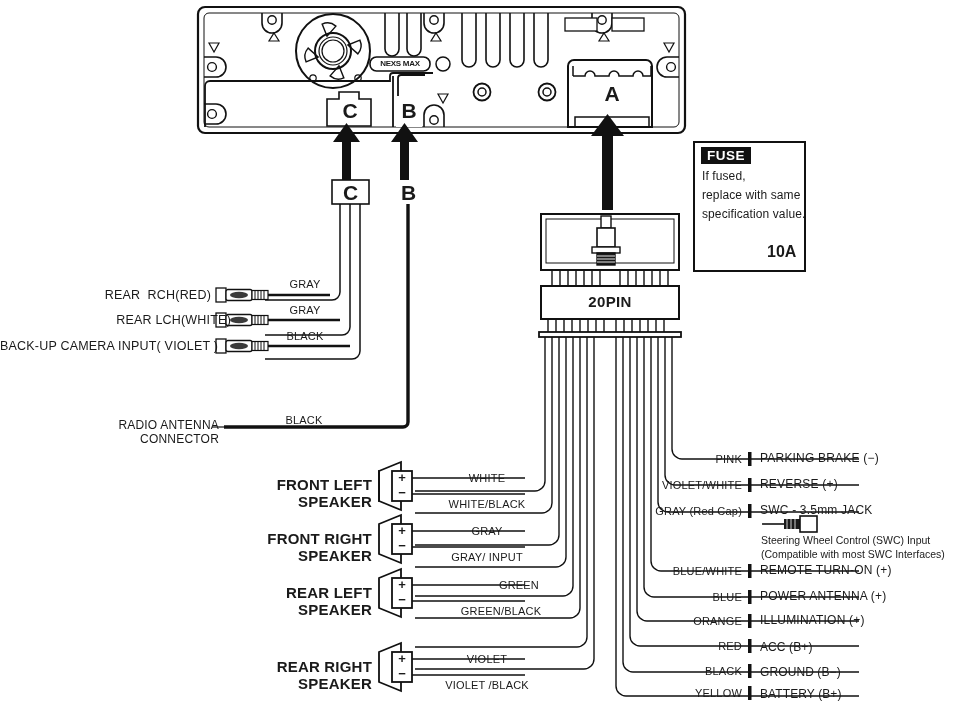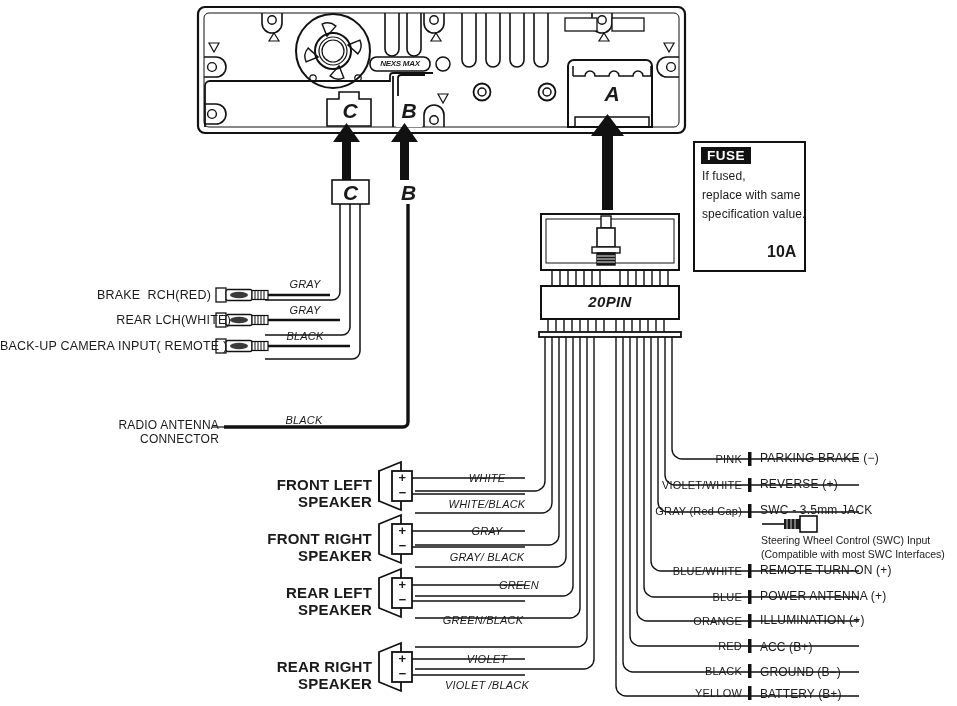--- a/index.html
+++ b/index.html
@@ -5,21 +5,21 @@
   html,body{margin:0;padding:0;background:#ffffff;}
   body{
     width:957px;height:706px;position:relative;overflow:hidden;
     font-family:"Liberation Sans","DejaVu Sans",sans-serif;
     color:#1a1a1a;
   }
   #root{position:absolute;left:0;top:0;width:957px;height:706px;}
   svg.layer{position:absolute;left:0;top:0;width:957px;height:706px;overflow:visible;}
   .txt{position:absolute;white-space:pre;line-height:1.12;}
   .lbl-r{text-align:right;}
-  .lbl-c{text-align:center;font-style:italic;}
+  .lbl-c{text-align:center;}
 
   
   .t-wire{font-size:11px;letter-spacing:.2px;}
   .t-func{font-size:12px;letter-spacing:.2px;}
   .t-func-sm{font-size:12px;letter-spacing:.1px;}
   .t-note{font-size:10.5px;letter-spacing:0;}
   .t-spk{font-size:15px;font-weight:bold;letter-spacing:.2px;}
   .t-rca{font-size:12.5px;letter-spacing:.2px;}
   .t-ant{font-size:12px;letter-spacing:.2px;margin-left:8px;}
   .t-pin{font-size:15px;font-weight:bold;letter-spacing:.4px;}
@@ -303,23 +303,23 @@
 
   <div id="fuse-box"></div>
   <div id="fuse-title">
     <span class="t-fuse-h">FUSE</span>
   </div>
   <div class="txt t-fuse-b" style="left:702px;top:170px;">If fused,</div>
   <div class="txt t-fuse-b" style="left:702px;top:189px;">replace with same</div>
   <div class="txt t-fuse-b" style="left:702px;top:208px;">specification value.</div>
   <div class="txt t-fuse-a" style="left:767px;top:243px;">10A</div>
 
-  <div class="txt t-rca lbl-r" style="left:0px;top:288px;width:211px;">BRAKE  RCH(RED)</div>
+  <div class="txt t-rca lbl-r" style="left:0px;top:288px;width:211px;">REAR  RCH(RED)</div>
   <div class="txt t-rca lbl-r" style="left:0px;top:313px;width:211px;padding-left:20px;">REAR LCH(WHITE)</div>
-  <div class="txt t-rca lbl-r" style="left:0px;top:339px;width:211px;">BACK-UP CAMERA INPUT( REMOTE )</div>
+  <div class="txt t-rca lbl-r" style="left:0px;top:339px;width:211px;">BACK-UP CAMERA INPUT( VIOLET )</div>
 
   <div class="txt t-wire lbl-c" style="left:276px;top:278px;width:58px;">GRAY</div>
   <div class="txt t-wire lbl-c" style="left:276px;top:304px;width:58px;">GRAY</div>
   <div class="txt t-wire lbl-c" style="left:276px;top:330px;width:58px;">BLACK</div>
 
   <div class="txt t-ant lbl-r" style="left:0px;top:419px;width:211px;">RADIO ANTENNA</div>
   <div class="txt t-ant lbl-r" style="left:0px;top:433px;width:211px;">CONNECTOR</div>
   <div class="txt t-wire lbl-c" style="left:256px;top:414px;width:96px;">BLACK</div>
 
   <div class="txt t-spk lbl-r" style="left:250px;top:477px;width:122px;">FRONT LEFT</div>
@@ -327,28 +327,28 @@
   <div class="txt t-pm lbl-c" style="left:393px;top:471px;width:18px;">+</div>
   <div class="txt t-pm lbl-c" style="left:393px;top:486px;width:18px;">−</div>
   <div class="txt t-wire lbl-c" style="left:435px;top:472px;width:104px;">WHITE</div>
   <div class="txt t-wire lbl-c" style="left:428px;top:498px;width:118px;">WHITE/BLACK</div>
 
   <div class="txt t-spk lbl-r" style="left:250px;top:531px;width:122px;">FRONT RIGHT</div>
   <div class="txt t-spk lbl-r" style="left:250px;top:548px;width:122px;">SPEAKER</div>
   <div class="txt t-pm lbl-c" style="left:393px;top:524px;width:18px;">+</div>
   <div class="txt t-pm lbl-c" style="left:393px;top:539px;width:18px;">−</div>
   <div class="txt t-wire lbl-c" style="left:435px;top:525px;width:104px;">GRAY</div>
-  <div class="txt t-wire lbl-c" style="left:428px;top:551px;width:118px;">GRAY/ BLACK</div>
+  <div class="txt t-wire lbl-c" style="left:428px;top:551px;width:118px;">GRAY/ INPUT</div>
 
   <div class="txt t-spk lbl-r" style="left:250px;top:585px;width:122px;">REAR LEFT</div>
   <div class="txt t-spk lbl-r" style="left:250px;top:602px;width:122px;">SPEAKER</div>
   <div class="txt t-pm lbl-c" style="left:393px;top:578px;width:18px;">+</div>
   <div class="txt t-pm lbl-c" style="left:393px;top:593px;width:18px;">−</div>
   <div class="txt t-wire lbl-c" style="left:435px;top:579px;width:104px;text-align:right;">GREEN</div>
-  <div class="txt t-wire lbl-c" style="left:424px;top:605px;width:118px;margin-top:9px;">GREEN/BLACK</div>
+  <div class="txt t-wire lbl-c" style="left:442px;top:605px;width:118px;">GREEN/BLACK</div>
 
   <div class="txt t-spk lbl-r" style="left:250px;top:659px;width:122px;">REAR RIGHT</div>
   <div class="txt t-spk lbl-r" style="left:250px;top:676px;width:122px;">SPEAKER</div>
   <div class="txt t-pm lbl-c" style="left:393px;top:652px;width:18px;">+</div>
   <div class="txt t-pm lbl-c" style="left:393px;top:667px;width:18px;">−</div>
   <div class="txt t-wire lbl-c" style="left:435px;top:653px;width:104px;">VIOLET</div>
   <div class="txt t-wire lbl-c" style="left:428px;top:679px;width:118px;">VIOLET /BLACK</div>
 
   <div class="txt t-wire lbl-r" style="left:560px;top:453px;width:182px;">PINK</div>
   <div class="txt t-wire lbl-r" style="left:560px;top:479px;width:182px;">VIOLET/WHITE</div>

